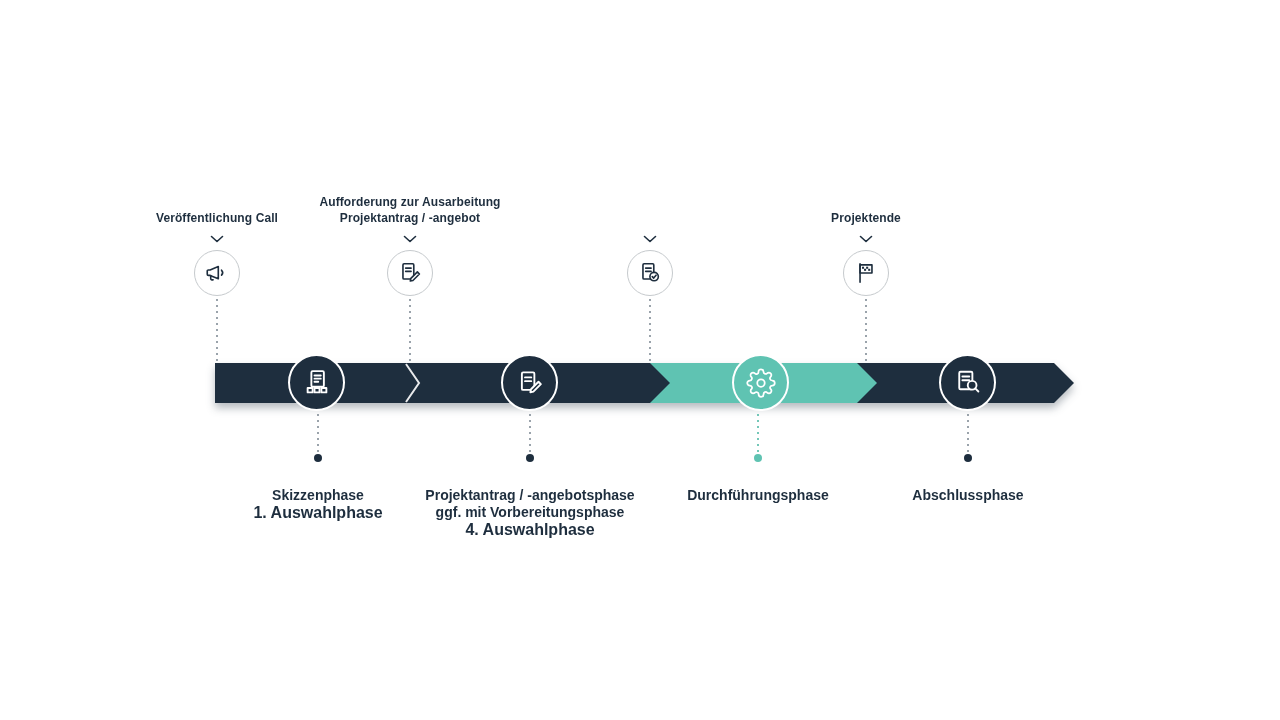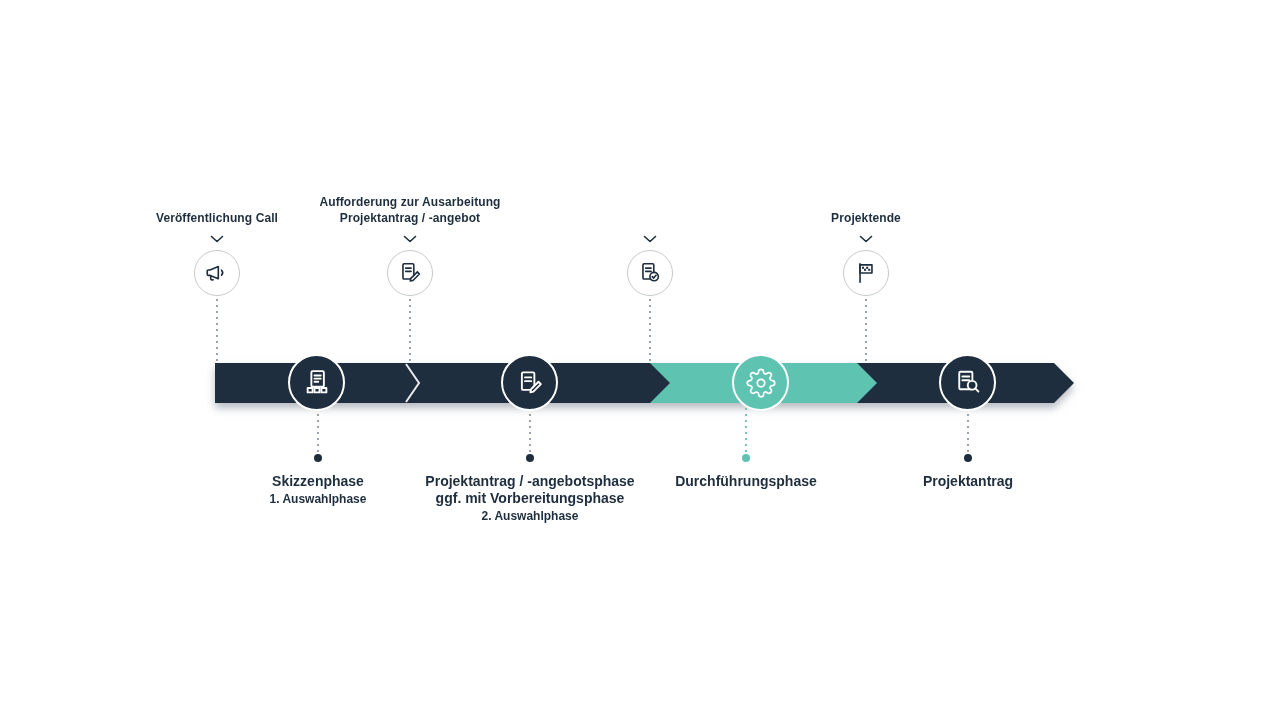--- a/index.html
+++ b/index.html
@@ -42,23 +42,23 @@
     justify-content:center;color:#fff;z-index:3;}
   .band-circle.teal{background:var(--teal);}
 
   
   .phase{position:absolute;top:403px;width:320px;display:flex;flex-direction:column;align-items:center;}
   .dotline2{width:2px;height:44px;margin-top:5px;
     background-image:repeating-linear-gradient(to bottom,var(--line) 0 2px,transparent 2px 6px);}
   .phase.teal .dotline2{background-image:repeating-linear-gradient(to bottom,var(--teal-line) 0 2px,transparent 2px 6px);}
   .dot{width:8px;height:8px;border-radius:50%;background:var(--navy);margin-top:2px;}
   .phase.teal .dot{background:var(--teal);}
-  .p-label{margin-top:11px;text-align:center;color:var(--navy);font-weight:700;white-space:nowrap;}
+  .p-label{margin-top:25px;text-align:center;color:var(--navy);font-weight:700;white-space:nowrap;}
   .p-line{font-size:14px;line-height:17px;}
-  .p-line-sm{font-size:12px;line-height:18px;}
+  .p-line-sm{font-size:16px;line-height:18px;}
 
   
   .icon-bg-fill{fill:#fff;}
   .band-circle .icon-bg-fill{fill:var(--navy);}
 </style>
 </head>
 <body>
 
 <div class="canvas">
 
@@ -184,33 +184,33 @@
       <div class="p-line-sm">1. Auswahlphase</div>
     </div>
   </div>
 
   <div class="phase" style="left:370px">
     <div class="dotline2"></div>
     <div class="dot"></div>
     <div class="p-label">
       <div class="p-line">Projektantrag / -angebotsphase</div>
       <div class="p-line">ggf. mit Vorbereitungsphase</div>
-      <div class="p-line-sm">2. Auswahlphase</div>
-    </div>
-  </div>
-
-  <div class="phase teal" style="left:586px">
+      <div class="p-line-sm">4. Auswahlphase</div>
+    </div>
+  </div>
+
+  <div class="phase teal" style="left:598px">
     <div class="dotline2"></div>
     <div class="dot"></div>
     <div class="p-label">
       <div class="p-line">Durchführungsphase</div>
     </div>
   </div>
 
   <div class="phase" style="left:808px">
     <div class="dotline2"></div>
     <div class="dot"></div>
     <div class="p-label">
-      <div class="p-line">Projektantrag</div>
+      <div class="p-line">Abschlussphase</div>
     </div>
   </div>
 
 </div>
 
 </body></html>

